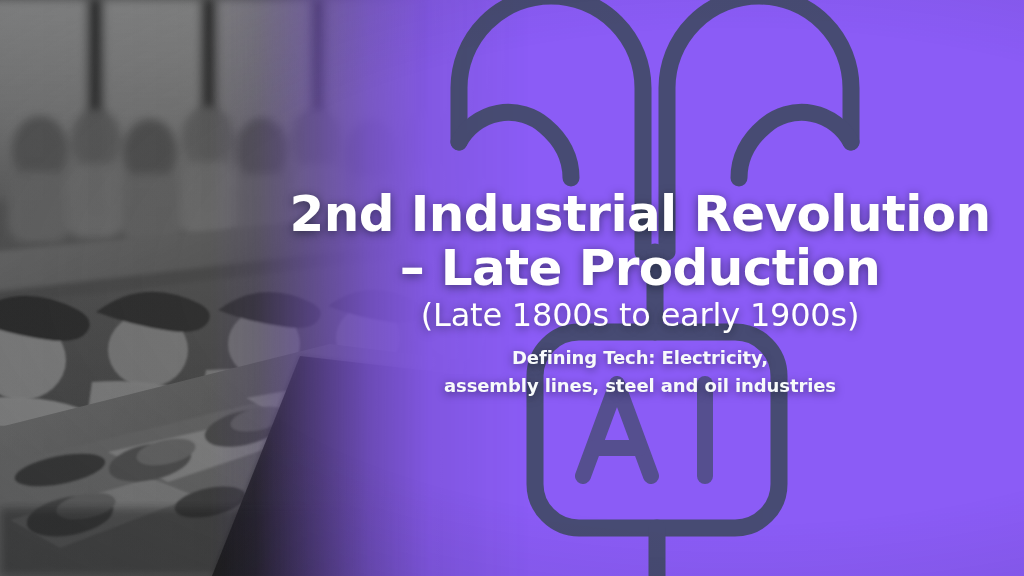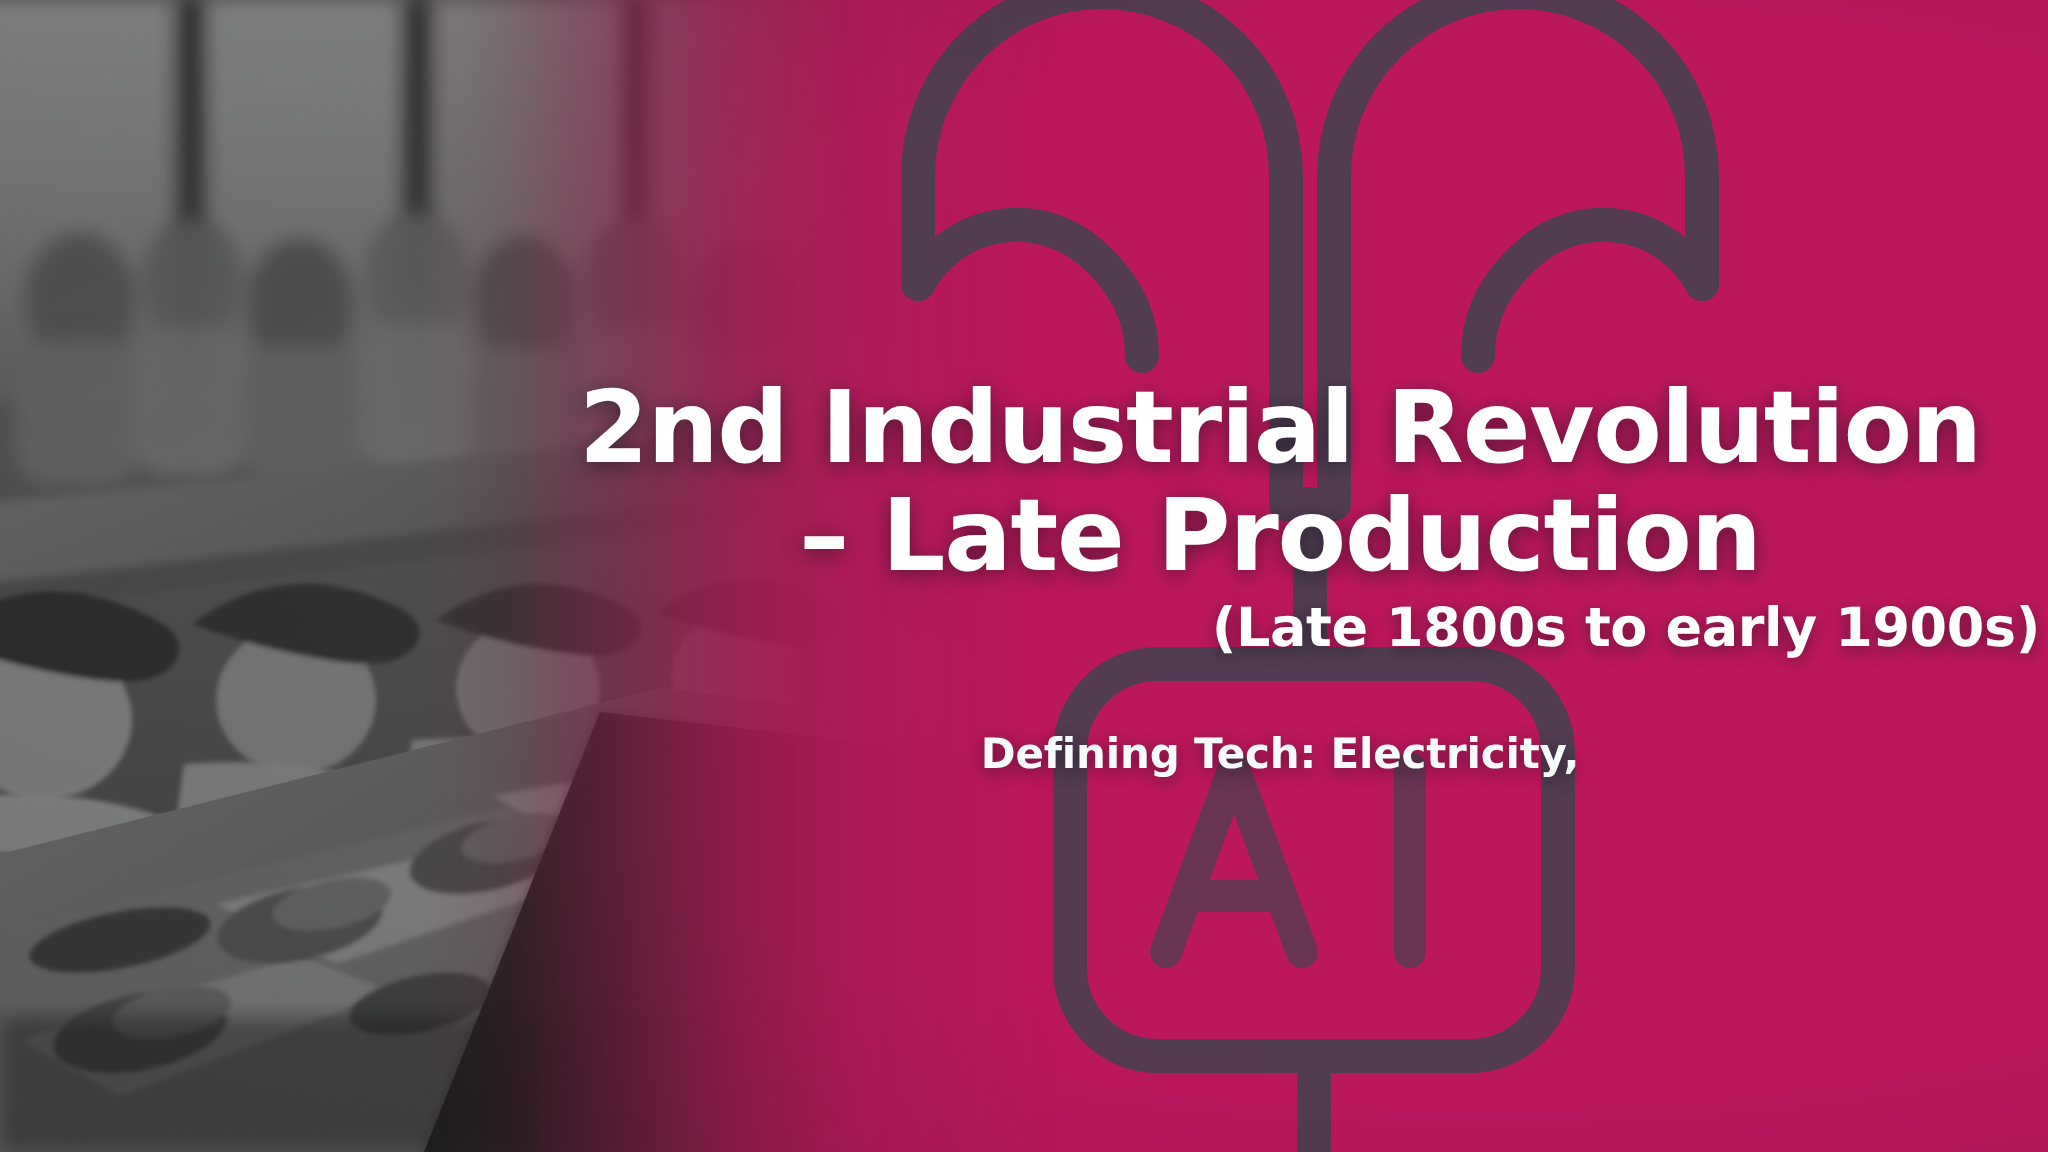--- a/index.html
+++ b/index.html
@@ -10,21 +10,21 @@
   }
   body {
     font-family: "Liberation Sans", sans-serif;
   }
 
   #slide {
     position: relative;
     width: 1024px;
     height: 576px;
     overflow: hidden;
-    background: #be185d;
+    background: #8b5cf6;
   }
 
   
   .photo-layer {
     position: absolute;
     inset: 0;
     z-index: 1;
   }
 
   .photo {
@@ -102,38 +102,37 @@
     white-space: nowrap;
     text-shadow: 0 2px 10px rgba(10,18,24,0.55);
   }
 
   .title-line.second {
     margin-top: -2px;
   }
 
   .subtitle-paren {
     font-family: "DejaVu Sans", sans-serif;
-    font-weight: 700;
-    font-size: 27px;
+    font-weight: 400;
+    font-size: 32px;
     line-height: 34px;
     letter-spacing: -0.2px;
     margin-top: 2px;
     color: #ffffff;
     white-space: nowrap;
     text-shadow: 0 2px 8px rgba(10,18,24,0.5);
-    text-align: right;
   }
 
   .desc {
     font-family: "DejaVu Sans", sans-serif;
     font-weight: 700;
-    font-size: 21px;
+    font-size: 18px;
     line-height: 28px;
     letter-spacing: -0.1px;
-    margin-top: 31px;
+    margin-top: 12px;
     color: #f7fafb;
     text-shadow: 0 2px 8px rgba(10,18,24,0.5);
   }
   .desc .desc-line { display: block; white-space: nowrap; }
 
   
   .vignette {
     position: absolute;
     inset: 0;
     z-index: 4;
@@ -325,17 +324,18 @@
   <div class="text-block">
 
     <div class="title-line first">2nd Industrial Revolution</div>
 
     <div class="title-line second">– Late Production</div>
 
     <div class="subtitle-paren">(Late 1800s to early 1900s)</div>
 
     <div class="desc">
       <span class="desc-line">Defining Tech: Electricity,</span>
+      <span class="desc-line">assembly lines, steel and oil industries</span>
     </div>
 
   </div>
 
 </div>
 
 </body></html>

